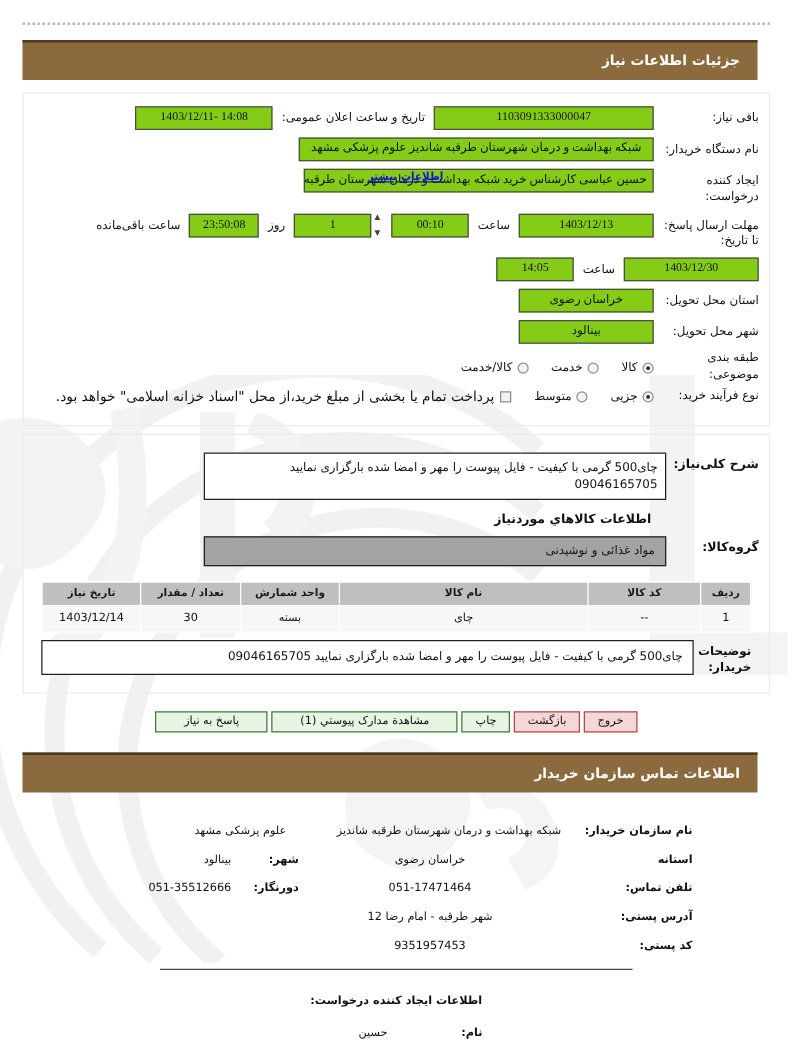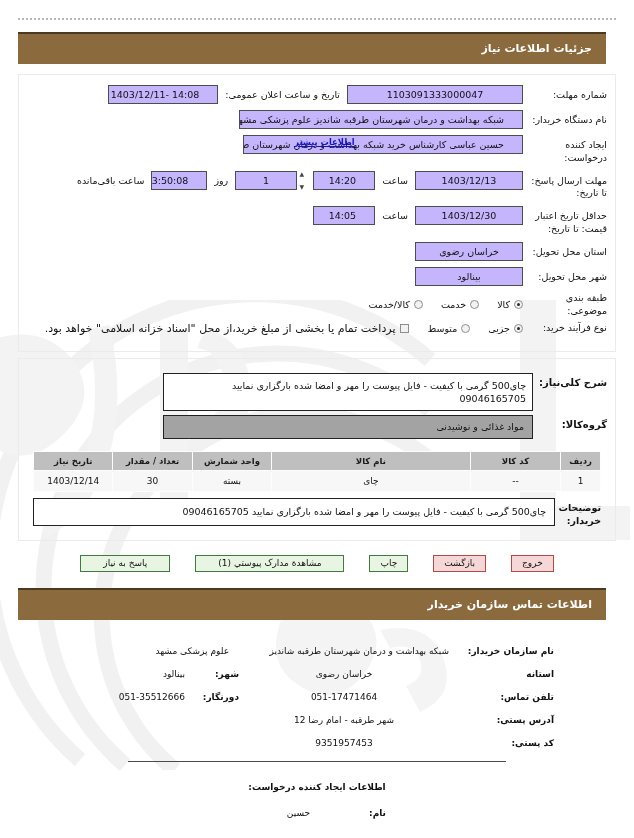--- a/index.html
+++ b/index.html
@@ -71,29 +71,30 @@
     flex: 0 0 84px;
     text-align: right;
     color: #111;
     font-size: 9.5px;
     line-height: 1.35;
     padding-top: 4px;
     padding-left: 4px;
   }
   .fld {
     border: 1.5px solid #4d4d4d;
-    background: #c4b5fd;
+    background: #84cc16;
     height: 19px;
     line-height: 17px;
     font-size: 9.5px;
-    padding: 0 18px;
+    padding: 0 5px;
     text-align: center;
     color: #111;
     overflow: hidden;
     white-space: nowrap;
+    font-family: Liberation Serif, serif;
   }
   .fld.lead { text-align: right; }
   .inline-lbl {
     font-size: 9.5px;
     color: #111;
     padding: 0 7px;
     line-height: 19px;
     white-space: nowrap;
   }
 
@@ -259,21 +260,21 @@
     text-align: right;
     color: #111;
     line-height: 1.4;
   }
 
   
   .btn-row {
     display: flex;
     justify-content: center;
     align-items: center;
-    gap: 25px;
+    gap: 3px;
     margin: 14px 0 0 0;
     flex-direction: row-reverse;
   }
   .btn {
     border: 1px solid #3f7a3f;
     background: #e8f5e3;
     color: #101010;
     font-size: 9px;
     height: 17px;
     line-height: 15px;
@@ -358,57 +359,56 @@
 
 <div class="page">
 
   <div class="top-dots"></div>
 
   <div class="section-bar">جزئیات اطلاعات نیاز</div>
 
   <div class="panel">
 
     <div class="row">
-      <div class="lbl">شماره مهلت:</div>
+      <div class="lbl">باقی نیاز:</div>
       <div class="fld w-need">1103091333000047</div>
       <div class="inline-lbl">تاریخ و ساعت اعلان عمومی:</div>
       <div class="fld w-date">14:08 -1403/12/11</div>
     </div>
 
     <div class="row">
       <div class="lbl">نام دستگاه خریدار:</div>
       <div class="fld w-buyer">شبکه بهداشت و درمان  شهرستان طرقبه شاندیز علوم پزشکی مشهد</div>
     </div>
 
     <div class="row creator-wrap">
       <div class="lbl">ایجاد کننده درخواست:</div>
       <div class="fld w-creator lead">حسین عباسی  کارشناس خرید شبکه بهداشت و درمان  شهرستان طرقبه شاندیز علوم پزشکی مشهد</div>
       <span class="overlay-link">اطلاعات بیشتر</span>
     </div>
 
     <div class="row">
       <div class="lbl">مهلت ارسال پاسخ: تا تاریخ:</div>
       <div class="fld w-dl">1403/12/13</div>
       <div class="inline-lbl">ساعت</div>
-      <div class="fld w-time">14:20</div>
+      <div class="fld w-time">00:10</div>
       <div style="width:16px"></div>
       <div class="stepper">
         <div class="fld w-days">1</div>
         <span class="arrows">
           <i>▲</i>
           <i>▼</i>
         </span>
       </div>
       <div class="inline-lbl">روز</div>
       <div class="fld w-left">23:50:08</div>
       <div class="inline-lbl">ساعت باقی‌مانده</div>
     </div>
 
     <div class="row">
-      <div class="lbl">حداقل تاریخ اعتبار قیمت: تا تاریخ:</div>
       <div class="fld w-dl">1403/12/30</div>
       <div class="inline-lbl">ساعت</div>
       <div class="fld w-time">14:05</div>
     </div>
 
     <div class="row">
       <div class="lbl">استان محل تحویل:</div>
       <div class="fld w-prov">خراسان  رضوی</div>
     </div>
 
@@ -454,20 +454,21 @@
     </div>
   </div>
 
   <div class="panel" style="margin-top:6px">
 
     <div class="desc-row" style="margin-top:4px">
       <div class="desc-lbl">شرح کلی‌نیاز:</div>
       <div class="desc-box">چای500 گرمی با کیفیت - فایل پیوست را مهر و امضا شده  بارگزاری نمایید 09046165705</div>
     </div>
 
+    <div class="sub-head">اطلاعات کالاهاي موردنیاز</div>
 
     <div class="desc-row" style="margin-top:2px">
       <div class="desc-lbl">گروه‌کالا:</div>
       <div class="group-box">مواد غذائی و نوشیدنی</div>
     </div>
 
     <div class="tbl-wrap">
       <table class="items">
         <thead>
           <tr>

